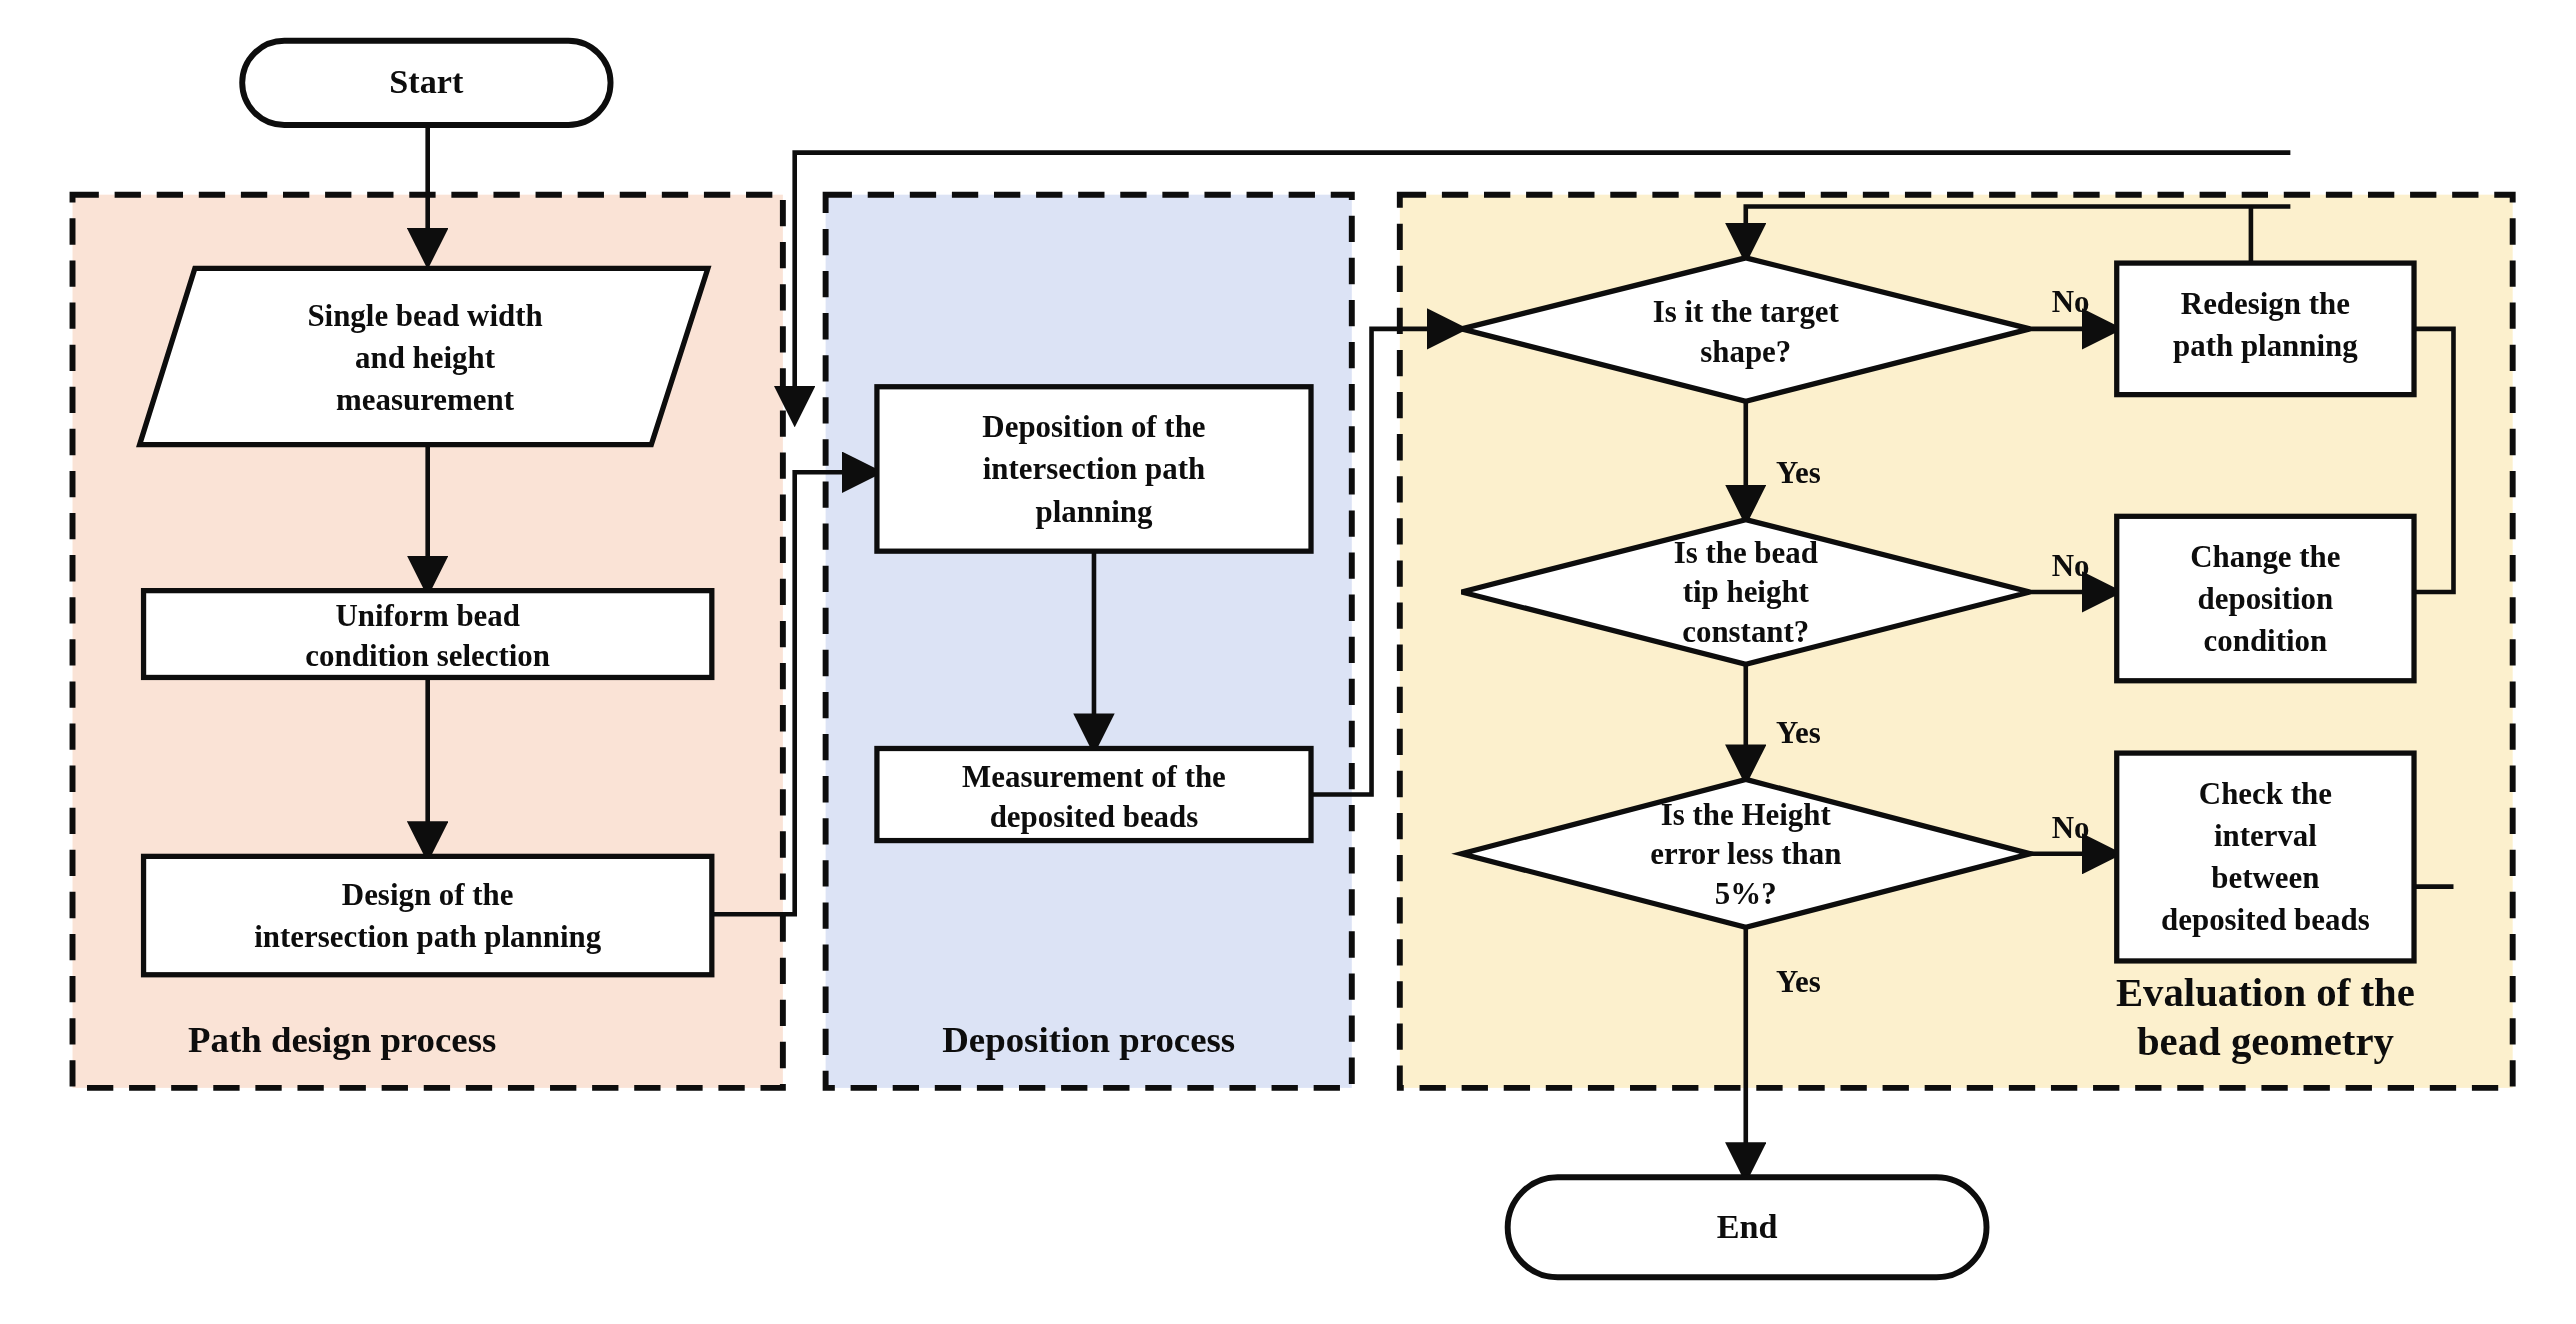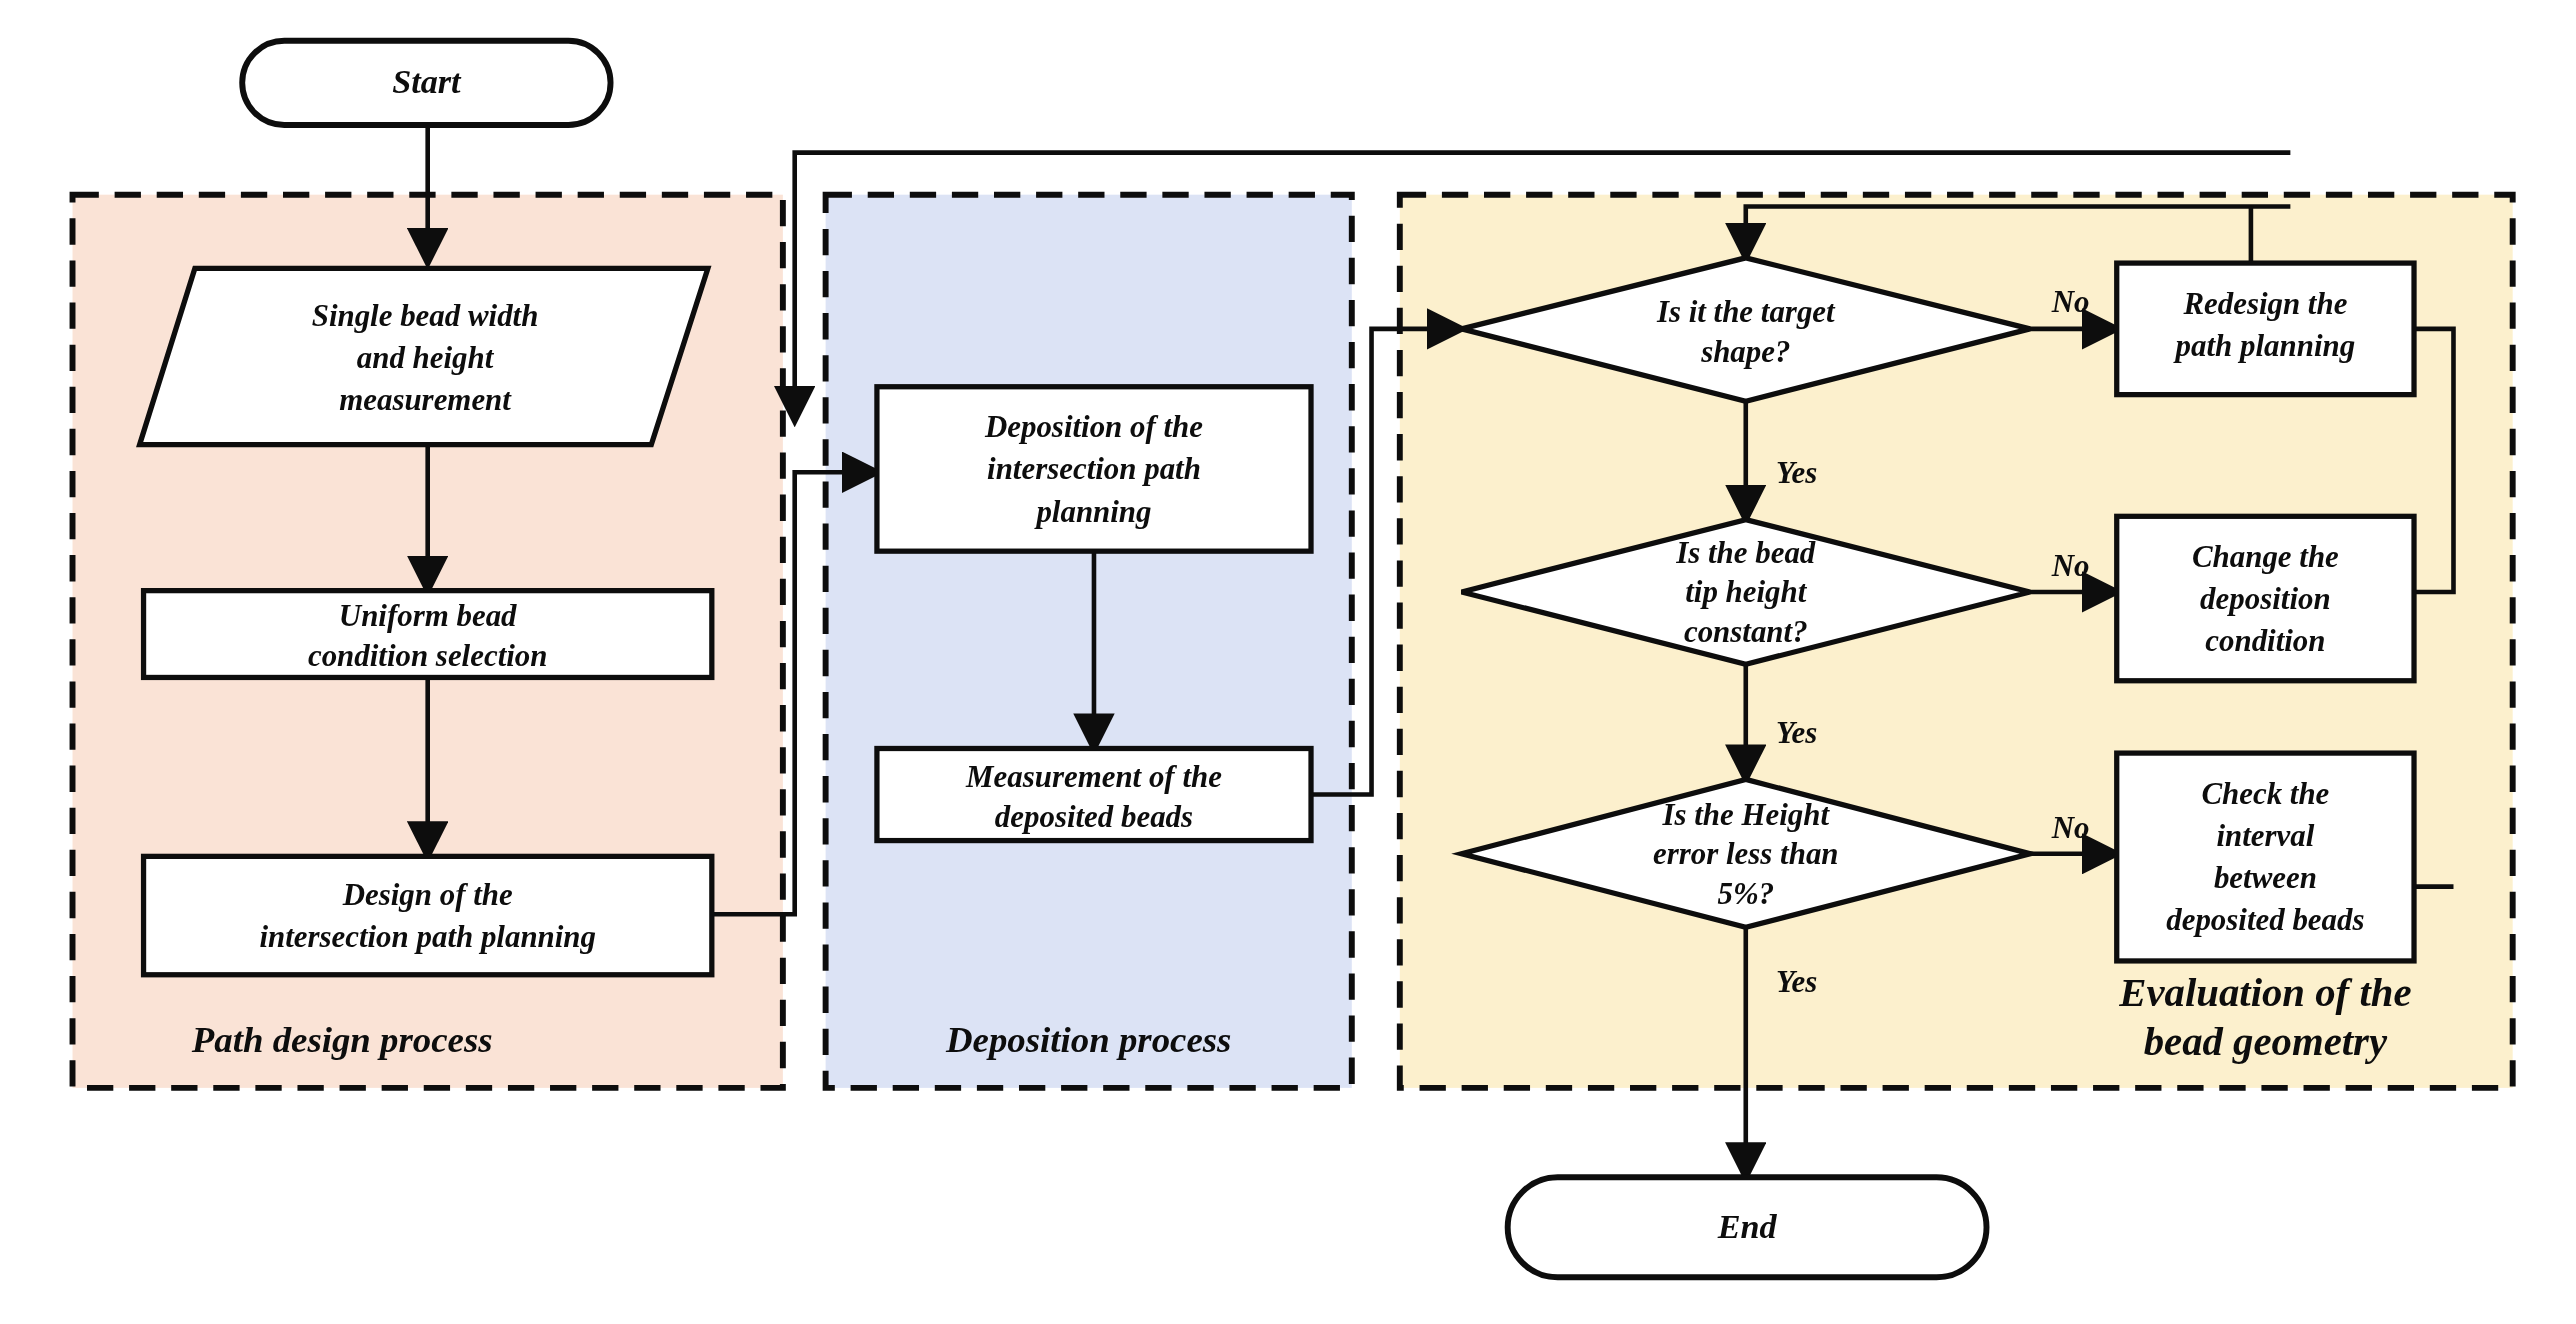--- a/index.html
+++ b/index.html
@@ -1,17 +1,17 @@
 <!DOCTYPE html>
 <html style="font-size:10.5px"><head>
 <meta charset="utf-8">
 <style>
   html,body{margin:0;padding:0;background:#ffffff;}
   body{width:2576px;height:1324px;font-family:"Liberation Serif",serif;overflow:hidden;}
-  #stage{position:relative;width:2216px;height:1324px;font-style:italic;}
+  #stage{position:relative;width:2216px;height:1324px;}
   svg#flow{position:absolute;left:0;top:0;width:2576px;height:1324px;}
   .grp-fill{stroke-width:9;stroke-dasharray:40 24;stroke:#0d0d0d;}
   .node-shape{fill:#ffffff;stroke:#0d0d0d;stroke-width:8;}
   .term-shape{fill:#ffffff;stroke:#0d0d0d;stroke-width:9;}
   .conn{fill:none;stroke:#0d0d0d;stroke-width:7;}
   text{font-family:"Liberation Serif",serif;font-weight:bold;fill:#0d0d0d;}
   .t-node{font-size:47px;}
   .t-term{font-size:52px;}
   .t-lbl{font-size:47px;}
   .t-grp{font-size:56px;}

